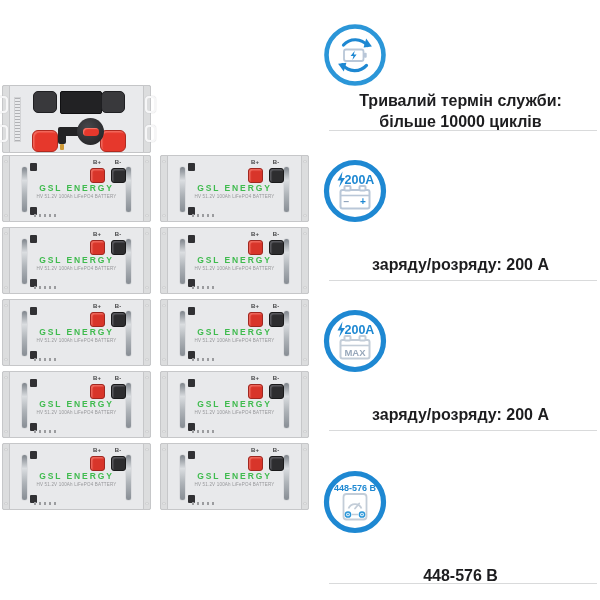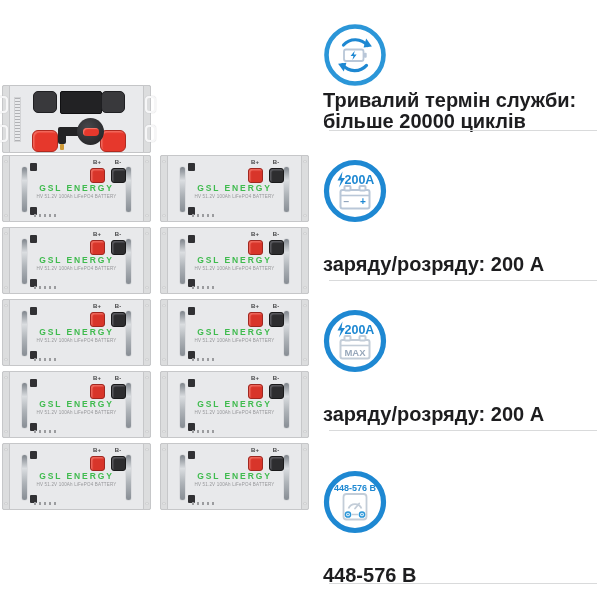--- a/index.html
+++ b/index.html
@@ -58,21 +58,21 @@
   .red-oval{position:absolute;left:79.5px;top:41.5px;width:16px;height:8px;background:#e6382c;
             border-radius:4px;box-shadow:inset 1px 1px 1px #f4796c;}
   .sticker{position:absolute;left:11px;top:11px;width:7px;height:45px;
            background:repeating-linear-gradient(180deg,#b0b1b4 0 1px,#e9eaec 1px 3px);
            border:1px solid #d2d3d5;box-sizing:border-box;}
 
   
   .feature{position:absolute;left:322px;width:276px;}
   .f1{top:23px}.f2{top:159px}.f3{top:309px}.f4{top:470px}
   .ficon{width:64px;height:64px;margin-left:1px;}
-  .ftext{margin:10px 0 0 1px;font-size:20px;font-weight:700;color:#1d1d1f;line-height:21px;}
+  .ftext{margin:10px 0 0 1px;font-size:16px;font-weight:700;color:#1d1d1f;line-height:21px;text-align:center;}
   .f1 .ftext{margin-top:3px;}
   .divider{position:absolute;left:329px;width:268px;height:1px;background:#d9dadb;}
   .d1{top:130px}.d2{top:280px}.d3{top:430px}.d4{top:583px}
   svg text{font-family:"Liberation Sans",sans-serif;}
 </style>
 </head>
 <body>
 
 <div id="stage">
 
@@ -379,21 +379,21 @@
         <path d="M43.2 15.6 L48.9 23.4 L40.6 24.4 Z" fill="#1e88d2"></path>
         <path d="M43.5 42.4 A15.8 15.8 0 0 1 19.5 41.8" fill="none" stroke="#1e88d2" stroke-width="3.2" stroke-linecap="round"></path>
         <path d="M20.8 48.6 L15.1 40.8 L23.4 39.8 Z" fill="#1e88d2"></path>
         <rect x="21" y="26.5" width="19.5" height="11.5" rx="2" fill="#fff" stroke="#b9c7d8" stroke-width="1.8"></rect>
         <rect x="40.9" y="29.7" width="2.8" height="5" rx="1" fill="#b9c7d8"></rect>
         <path d="M31.8 27.8 L27.6 33.1 L30.4 33.1 L29.4 36.9 L33.6 31.6 L30.8 31.6 Z" fill="#1e88d2"></path>
       </svg>
     </div>
     <p class="ftext">
       <span>Тривалий термін служби:</span><br>
-      <span>більше 20000 циклів</span>
+      <span>більше 10000 циклів</span>
     </p>
   </section>
   <div class="divider d1"></div>
 
   <section class="feature f2">
     <div class="ficon">
       <svg viewBox="0 0 64 64" width="64" height="64">
         <circle cx="32" cy="32" r="28.5" fill="#fff" stroke="#1e88d2" stroke-width="5.2"></circle>
         <path d="M19.5 12.5 L14.5 21.5 L18 21.5 L16 28.5 L22 19 L18.5 19 Z" fill="#1e88d2"></path>
         <text x="21.5" y="25" font-size="12.5" font-weight="bold" fill="#1e88d2">200A</text>

